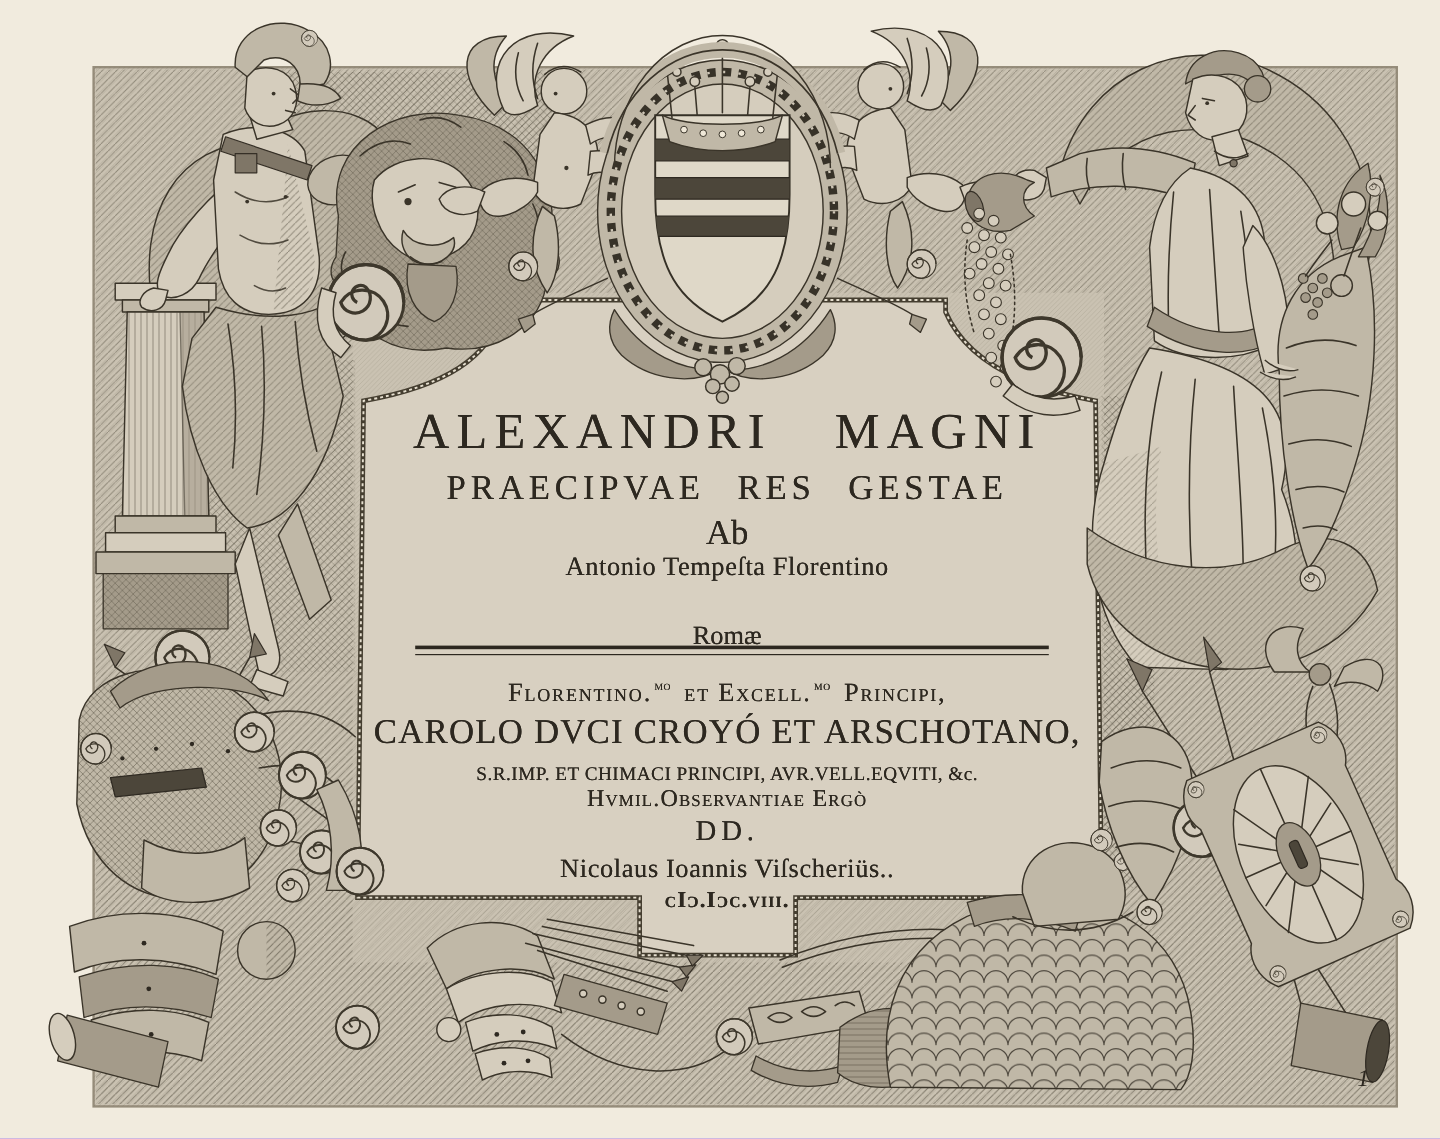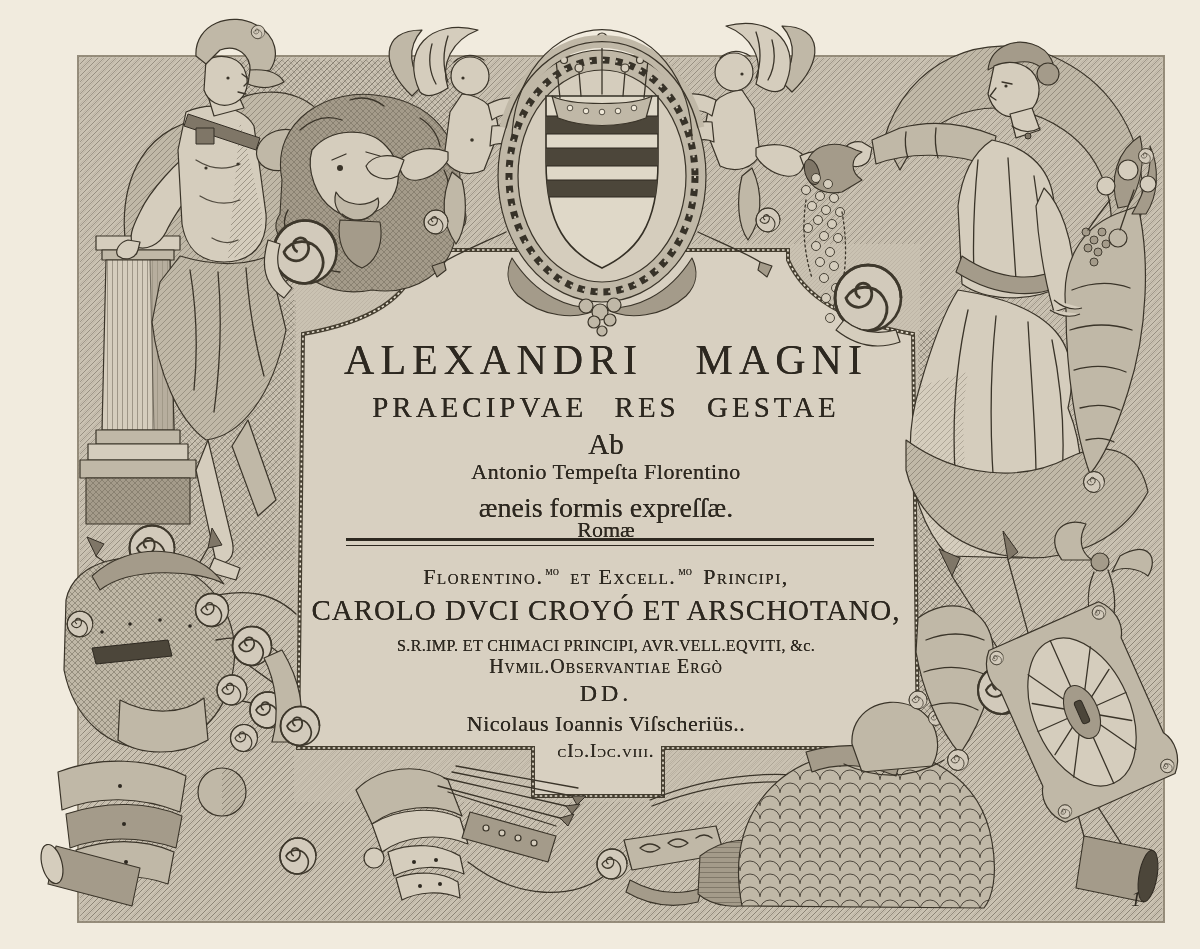--- a/index.html
+++ b/index.html
@@ -17,21 +17,21 @@
   .l-rule    {position:absolute;left:346px;top:538px;width:528px;height:4px;
               border-top:3px solid #2d2820;border-bottom:1px solid #2d2820;}
   .l-ded1    {top:564px;font-size:22px;font-variant:small-caps;letter-spacing:1.5px;}
   .l-ded1 .seg{margin:0 4px;}
   .sup       {font-size:12px;vertical-align:9px;letter-spacing:0.5px;font-variant:small-caps;margin-left:-2px;}
   .l-ded2    {top:594px;font-size:29px;letter-spacing:1px;}
   .l-ded3    {top:593px;font-size:16px;letter-spacing:0.4px;margin-top:44px;}
   .l-ded4    {top:655px;font-size:20px;font-variant:small-caps;letter-spacing:1px;}
   .l-dd      {top:680px;font-size:24px;letter-spacing:4px;}
   .l-pub     {top:711px;font-size:22px;letter-spacing:0.5px;}
-  .l-date    {top:740px;font-size:19px;font-variant:small-caps;letter-spacing:1px;}
+  .l-date    {top:740px;font-size:19px;font-variant:small-caps;letter-spacing:1px;font-weight:bold;}
   .plate-no  {position:absolute;left:1124px;top:888px;width:24px;text-align:center;
               font-size:20px;font-style:italic;color:#2d2820;}
 </style>
 </head>
 <body>
 
 <div id="stage">
 
 <svg id="art" viewBox="0 0 1200 949">
   <defs>
@@ -415,21 +415,20 @@
     </g>
     <path class="f2" d="M1084,836 L1152,850 L1144,902 L1076,888 Z"></path>
     <ellipse class="f4" cx="1148" cy="876" rx="9" ry="26" transform="rotate(10 1148 876)"></ellipse>
   </g>
 </svg>
 
   <div class="tl l-title">ALEXANDRI MAGNI</div>
   <div class="tl l-subtitle">PRAECIPVAE RES GESTAE</div>
   <div class="tl l-ab">Ab</div>
   <div class="tl l-artist">Antonio Tempeſta Florentino</div>
-  <div class="tl l-medium">æneis formis expreſſæ.</div>
   <div class="tl l-place">Romæ</div>
   <div class="l-rule"></div>
   <div class="tl l-ded1">
     <span class="seg">Florentino.</span><span class="sup">mo</span>
     <span class="seg">et Excell.</span><span class="sup">mo</span>
     <span class="seg">Principi,</span>
   </div>
   <div class="tl l-ded2">CAROLO DVCI CROYÓ ET ARSCHOTANO,</div>
   <div class="tl l-ded3">S.R.IMP. ET CHIMACI PRINCIPI, AVR.VELL.EQVITI, &amp;c.</div>
   <div class="tl l-ded4">Hvmil.Observantiae Ergò</div>

